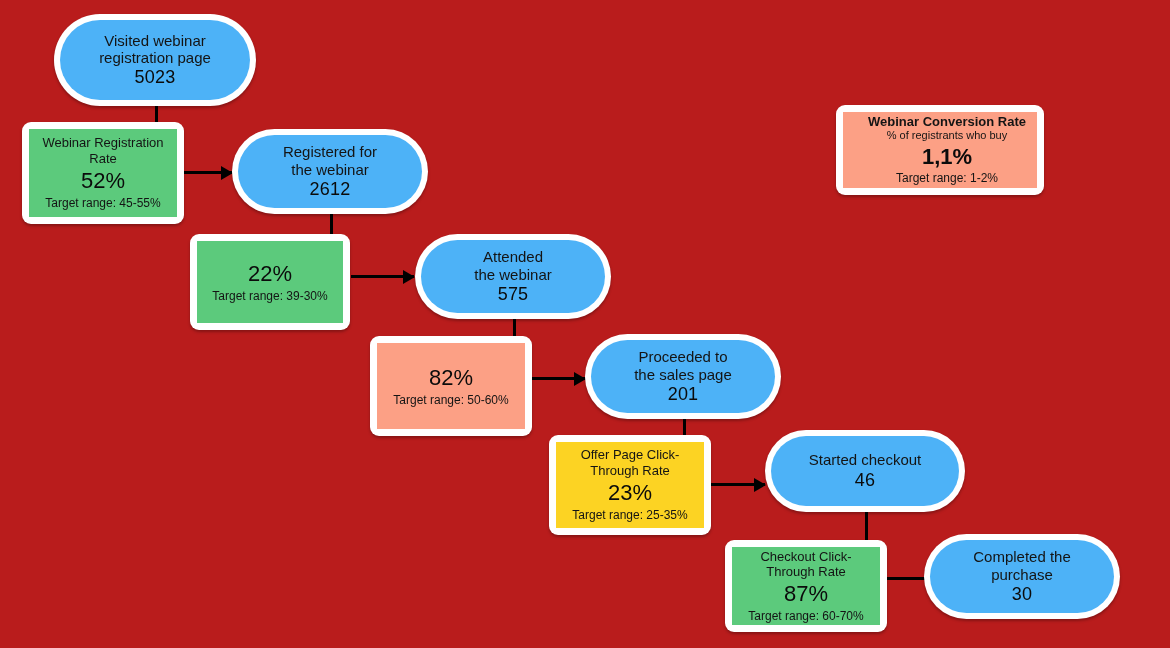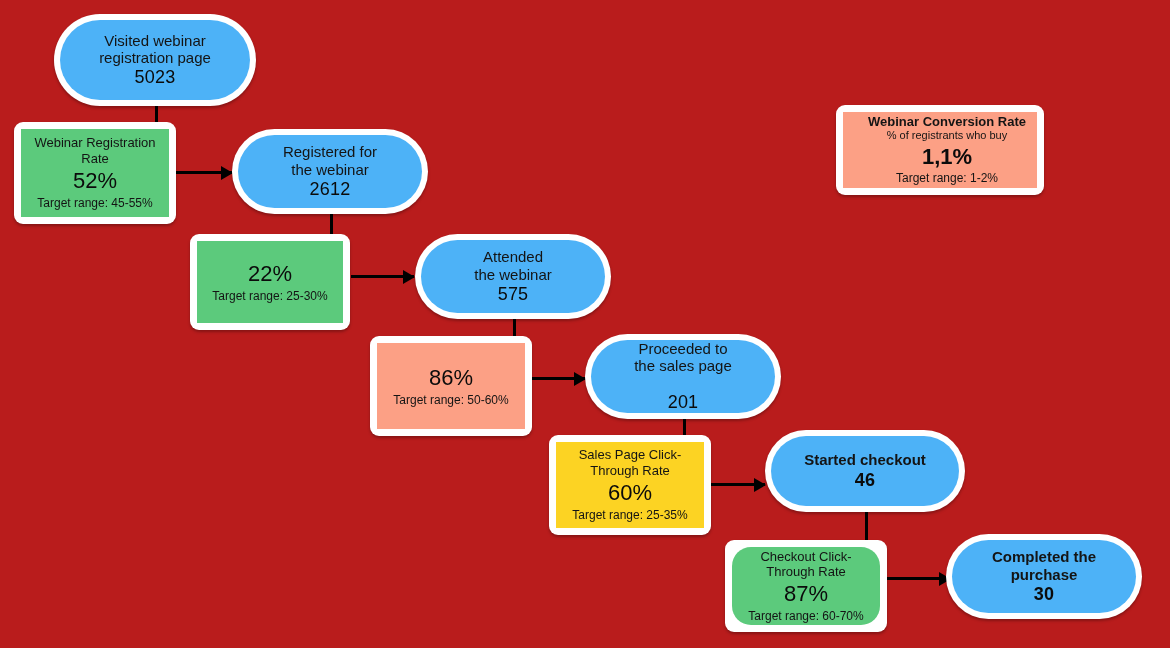--- a/index.html
+++ b/index.html
@@ -169,69 +169,69 @@
         </div>
       </div>
       <div class="node" style="left: 415px; top: 234px; width: 196px; height: 85px;">
         <div class="node-inner" style="background: rgb(77, 178, 247); justify-content: center;">
           <div class="node-label">Attended
 the webinar</div>
           <div class="node-value">575</div>
         </div>
       </div>
       <div class="node" style="left: 585px; top: 334px; width: 196px; height: 85px;">
-        <div class="node-inner" style="background: rgb(77, 178, 247); justify-content: space-between;">
+        <div class="node-inner" style="background: rgb(77, 178, 247);">
           <div class="node-label">Proceeded to
 the sales page</div>
           <div class="node-value">201</div>
         </div>
       </div>
-      <div class="node" style="left: 765px; top: 430px; width: 200px; height: 82px; font-weight: bold;">
+      <div class="node" style="left: 765px; top: 430px; width: 200px; height: 82px;">
         <div class="node-inner" style="background: rgb(77, 178, 247);">
           <div class="node-label">Started checkout</div>
           <div class="node-value">46</div>
         </div>
       </div>
-      <div class="node" style="left: 946px; top: 534px; width: 196px; height: 85px; font-weight: bold;">
+      <div class="node" style="left: 924px; top: 534px; width: 196px; height: 85px;">
         <div class="node-inner" style="background: rgb(77, 178, 247);">
           <div class="node-label">Completed the
 purchase</div>
           <div class="node-value">30</div>
         </div>
       </div>
     </div>
   <div id="metric-layer">
-      <div class="metric" style="left: 14px; top: 122px; width: 162px; height: 102px;">
+      <div class="metric" style="left: 22px; top: 122px; width: 162px; height: 102px;">
         <div class="metric-inner" style="background: rgb(92, 202, 124);">
           <div class="metric-title">Webinar Registration Rate</div>
           <div class="metric-value">52%</div>
           <div class="metric-range">Target range: 45-55%</div>
         </div>
       </div>
       <div class="metric" style="left: 190px; top: 234px; width: 160px; height: 96px;">
         <div class="metric-inner" style="background: rgb(92, 202, 124);">
           <div class="metric-value">22%</div>
-          <div class="metric-range">Target range: 25-30%</div>
+          <div class="metric-range">Target range: 39-30%</div>
         </div>
       </div>
       <div class="metric" style="left: 370px; top: 336px; width: 162px; height: 100px;">
         <div class="metric-inner" style="background: rgb(252, 160, 133);">
-          <div class="metric-value">86%</div>
+          <div class="metric-value">82%</div>
           <div class="metric-range">Target range: 50-60%</div>
         </div>
       </div>
       <div class="metric" style="left: 549px; top: 435px; width: 162px; height: 100px;">
         <div class="metric-inner" style="background: rgb(252, 211, 35);">
-          <div class="metric-title">Sales Page Click-Through Rate</div>
-          <div class="metric-value">60%</div>
+          <div class="metric-title">Offer Page Click-Through Rate</div>
+          <div class="metric-value">23%</div>
           <div class="metric-range">Target range: 25-35%</div>
         </div>
       </div>
       <div class="metric" style="left: 725px; top: 540px; width: 162px; height: 92px;">
-        <div class="metric-inner" style="background: rgb(92, 202, 124); border-radius: 19px;">
+        <div class="metric-inner" style="background: rgb(92, 202, 124);">
           <div class="metric-title">Checkout Click-Through Rate</div>
           <div class="metric-value">87%</div>
           <div class="metric-range">Target range: 60-70%</div>
         </div>
       </div>
       <div class="metric kpi" style="left: 836px; top: 105px; width: 208px; height: 90px;">
         <div class="metric-inner" style="background: rgb(252, 160, 133); padding-left: 20px;">
           <div class="metric-title">Webinar Conversion Rate</div>
           <div class="metric-sub">% of registrants who buy</div>
           <div class="metric-value">1,1%</div>

